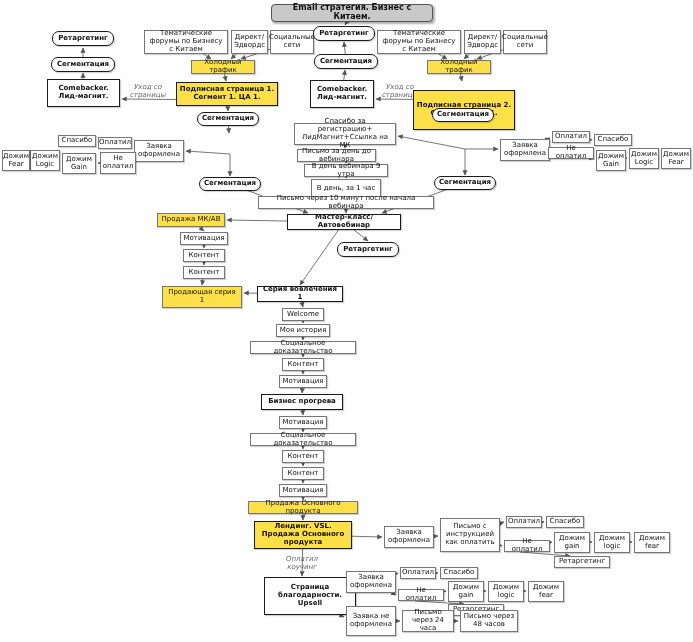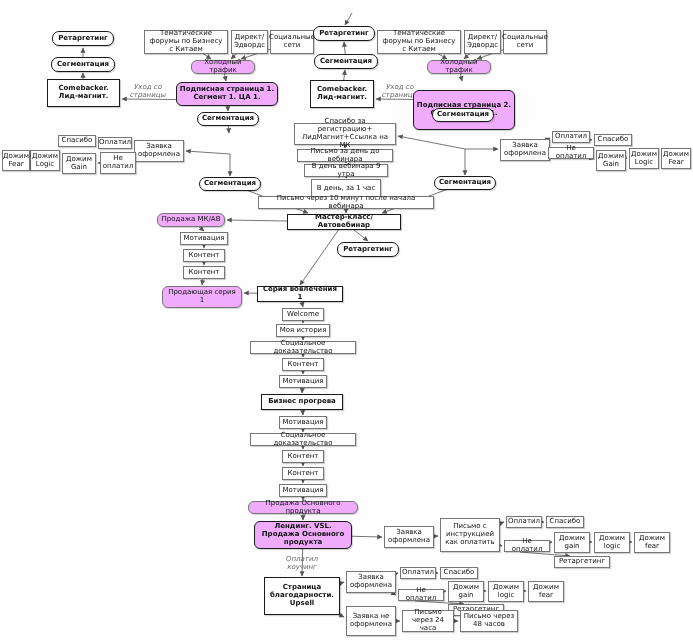--- a/index.html
+++ b/index.html
@@ -9,21 +9,21 @@
     font-family:"DejaVu Sans","Liberation Sans",sans-serif; overflow:hidden;
   }
   #edges { position:absolute; left:0; top:0; z-index:0; }
   .n {
     position:absolute; z-index:1; display:flex; align-items:center; justify-content:center;
     text-align:center; border:1px solid #767676; background:#ffffff;
     font-size:7px; line-height:1.12; color:#111; padding:1px 2px;
     box-shadow:1px 1px 1px rgba(0,0,0,0.18);
   }
   .b { border:1.5px solid #1a1a1a; font-weight:bold; }
-  .g { background:#f0abfc;border-radius:6px; }
+  .g { background:#fde047; }
   .r { border-radius:7px; }
   .note { border:none; background:transparent; box-shadow:none; color:#666; font-style:italic; }
   .title-box {
     font-size:8px; font-weight:bold; background:#c9c9c9; border:1px solid #555;
     border-radius:4px; box-shadow:1.5px 1.5px 2px rgba(0,0,0,0.3);
   }
 </style>
 </head>
 <body>
 
@@ -117,20 +117,21 @@
       <line x1="421" y1="595" x2="446" y2="591" marker-end="url(#ah)"></line>
       <line x1="466" y1="591" x2="486" y2="591" marker-end="url(#ah)"></line>
       <line x1="506" y1="591" x2="526" y2="591" marker-end="url(#ah)"></line>
       <line x1="415" y1="601" x2="464" y2="604" marker-end="url(#ah)"></line>
       <line x1="302" y1="596" x2="344" y2="617" marker-end="url(#ah)"></line>
       <line x1="371" y1="621" x2="400" y2="621" marker-end="url(#ah)"></line>
       <line x1="428" y1="621" x2="458" y2="621" marker-end="url(#ah)"></line>
     </g>
   </svg>
 
+  <div class="n title-box" style="left:271px;top:4px;width:162px;height:18px">Email стратегия. Бизнес с Китаем.</div>
 
   <div class="n b r" style="left:52px;top:31px;width:62px;height:15px">Ретаргетинг</div>
   <div class="n b r" style="left:51px;top:57px;width:64px;height:15px">Сегментация</div>
   <div class="n b" style="left:47px;top:79px;width:73px;height:28px">Comebacker. Лид-магнит.</div>
   <div class="n" style="left:144px;top:30px;width:84px;height:24px">Тематические форумы по Бизнесу с Китаем</div>
   <div class="n" style="left:231px;top:30px;width:37px;height:24px">Директ/ Эдвордс</div>
   <div class="n" style="left:270px;top:30px;width:44px;height:24px">Социальные сети</div>
   <div class="n g" style="left:191px;top:60px;width:64px;height:14px">Холодный трафик</div>
   <div class="n note" style="left:124px;top:83px;width:48px;height:18px">Уход со страницы</div>
   <div class="n g b" style="left:176px;top:82px;width:102px;height:24px">Подписная страница 1. Сегмент 1. ЦА 1.</div>
@@ -151,21 +152,21 @@
   <div class="n" style="left:377px;top:30px;width:84px;height:24px">Тематические форумы по Бизнесу с Китаем</div>
   <div class="n" style="left:464px;top:30px;width:37px;height:24px">Директ/ Эдвордс</div>
   <div class="n" style="left:503px;top:30px;width:44px;height:24px">Социальные сети</div>
   <div class="n g" style="left:427px;top:60px;width:64px;height:14px">Холодный трафик</div>
   <div class="n note" style="left:376px;top:83px;width:48px;height:18px">Уход со страницы</div>
   <div class="n g b" style="left:413px;top:90px;width:102px;height:40px">Подписная страница 2. Сегмент 2. ЦА 1.</div>
   <div class="n b r" style="left:432px;top:108px;width:62px;height:14px">Сегментация</div>
   <div class="n b r" style="left:434px;top:176px;width:62px;height:14px">Сегментация</div>
 
   <div class="n" style="left:294px;top:123px;width:102px;height:22px">Спасибо за регистрацию+ ЛидМагнит+Ссылка на МК</div>
-  <div class="n" style="left:297px;top:149px;width:96px;height:13px">Письмо за день до вебинара</div>
+  <div class="n" style="left:297px;top:149px;width:79px;height:13px">Письмо за день до вебинара</div>
   <div class="n" style="left:304px;top:164px;width:84px;height:13px">В день вебинара 9 утра</div>
   <div class="n" style="left:311px;top:179px;width:70px;height:20px">В день, за 1 час</div>
   <div class="n" style="left:258px;top:196px;width:176px;height:13px">Письмо через 10 минут после начала вебинара</div>
 
   <div class="n" style="left:500px;top:139px;width:50px;height:22px">Заявка оформлена</div>
   <div class="n" style="left:552px;top:131px;width:38px;height:12px">Оплатил</div>
   <div class="n" style="left:594px;top:134px;width:38px;height:12px">Спасибо</div>
   <div class="n" style="left:548px;top:147px;width:46px;height:12px">Не оплатил</div>
   <div class="n" style="left:596px;top:150px;width:30px;height:21px">Дожим Gain</div>
   <div class="n" style="left:629px;top:148px;width:30px;height:21px">Дожим Logic</div>
@@ -197,21 +198,21 @@
   <div class="n" style="left:440px;top:518px;width:60px;height:34px">Письмо с инструкцией как оплатить</div>
   <div class="n" style="left:506px;top:516px;width:36px;height:12px">Оплатил</div>
   <div class="n" style="left:546px;top:516px;width:38px;height:12px">Спасибо</div>
   <div class="n" style="left:504px;top:540px;width:46px;height:12px">Не оплатил</div>
   <div class="n" style="left:554px;top:532px;width:36px;height:21px">Дожим gain</div>
   <div class="n" style="left:594px;top:532px;width:36px;height:21px">Дожим logic</div>
   <div class="n" style="left:634px;top:532px;width:36px;height:21px">Дожим fear</div>
   <div class="n" style="left:554px;top:556px;width:56px;height:12px">Ретаргетинг</div>
 
   <div class="n note" style="left:280px;top:555px;width:44px;height:18px">Оплатил коучинг</div>
-  <div class="n b" style="left:264px;top:577px;width:76px;height:38px">Страница благодарности. Upsell</div>
+  <div class="n b" style="left:264px;top:577px;width:92px;height:38px">Страница благодарности. Upsell</div>
   <div class="n" style="left:346px;top:571px;width:50px;height:22px">Заявка оформлена</div>
   <div class="n" style="left:400px;top:567px;width:36px;height:12px">Оплатил</div>
   <div class="n" style="left:440px;top:567px;width:38px;height:12px">Спасибо</div>
   <div class="n" style="left:398px;top:589px;width:46px;height:12px">Не оплатил</div>
   <div class="n" style="left:448px;top:581px;width:36px;height:21px">Дожим gain</div>
   <div class="n" style="left:488px;top:581px;width:36px;height:21px">Дожим logic</div>
   <div class="n" style="left:528px;top:581px;width:36px;height:21px">Дожим fear</div>
   <div class="n" style="left:448px;top:604px;width:56px;height:12px">Ретаргетинг</div>
   <div class="n" style="left:346px;top:606px;width:50px;height:30px">Заявка не оформлена</div>
   <div class="n" style="left:402px;top:610px;width:52px;height:22px">Письмо через 24 часа</div>

